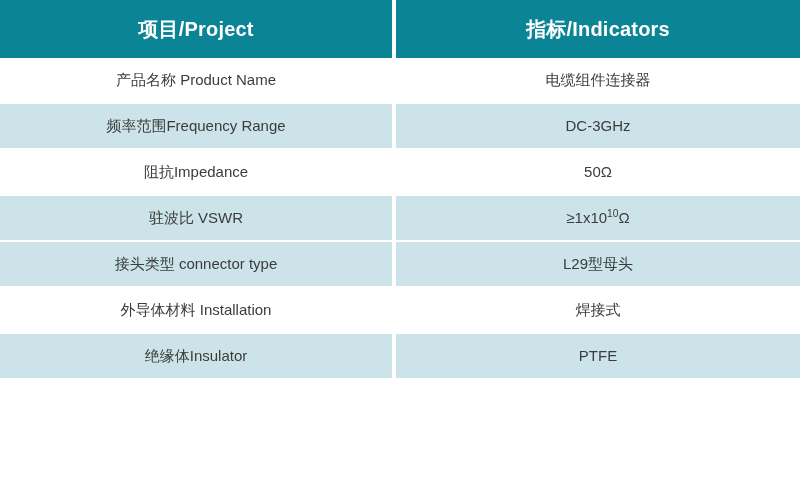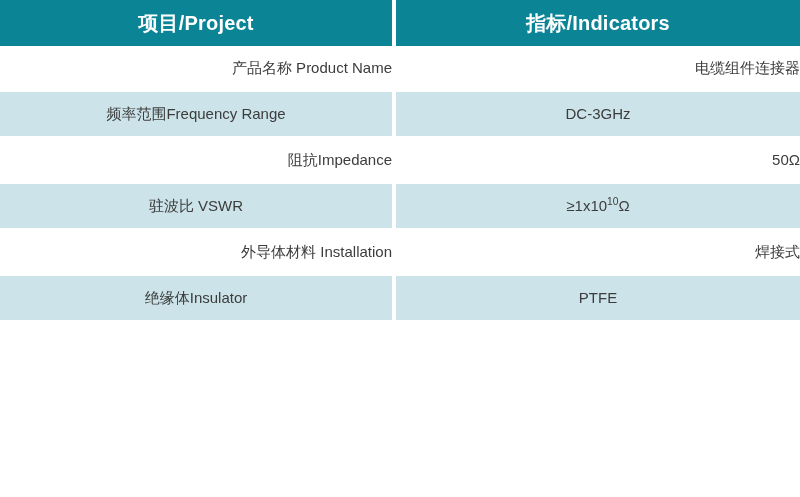--- a/index.html
+++ b/index.html
@@ -27,21 +27,21 @@
   .spec-table th,
   .spec-table td {
     padding: 0;
     margin: 0;
     text-align: center;
     vertical-align: middle;
   }
 
   
   thead tr th {
-    height: 46px;
+    height: 58px;
     background: #0b8496;
     color: #ffffff;
     font-size: 20px;
     font-weight: bold;
     letter-spacing: 0.2px;
   }
   thead tr th.head-project {
     border-right: 4px solid #ffffff;
   }
 
@@ -59,21 +59,20 @@
     box-sizing: border-box;
     white-space: nowrap;
     overflow: hidden;
   }
   tbody td.cell-project {
     border-right: 4px solid #ffffff;
   }
 
   tbody tr.row-odd td {
     background: #ffffff;
-    text-align: right;
   }
   tbody tr.row-even td {
     background: #cce4e9;
     margin-top: 34px;
   }
 
   sup {
     font-size: 0.68em;
     vertical-align: super;
     line-height: 0;
@@ -109,20 +108,24 @@
       <td class="cell-project">阻抗Impedance</td>
       <td class="cell-indicator">50Ω</td>
     </tr>
 
     <tr class="row-even">
       <td class="cell-project">驻波比 VSWR</td>
       <td class="cell-indicator"><span>≥1x10</span><sup>10</sup><span>Ω</span></td>
     </tr>
 
 
+    <tr class="row-even">
+      <td class="cell-project">接头类型 connector type</td>
+      <td class="cell-indicator">L29型母头</td>
+    </tr>
 
     <tr class="row-odd">
       <td class="cell-project">外导体材料 Installation</td>
       <td class="cell-indicator">焊接式</td>
     </tr>
 
 
 
     <tr class="row-even">
       <td class="cell-project">绝缘体Insulator</td>

